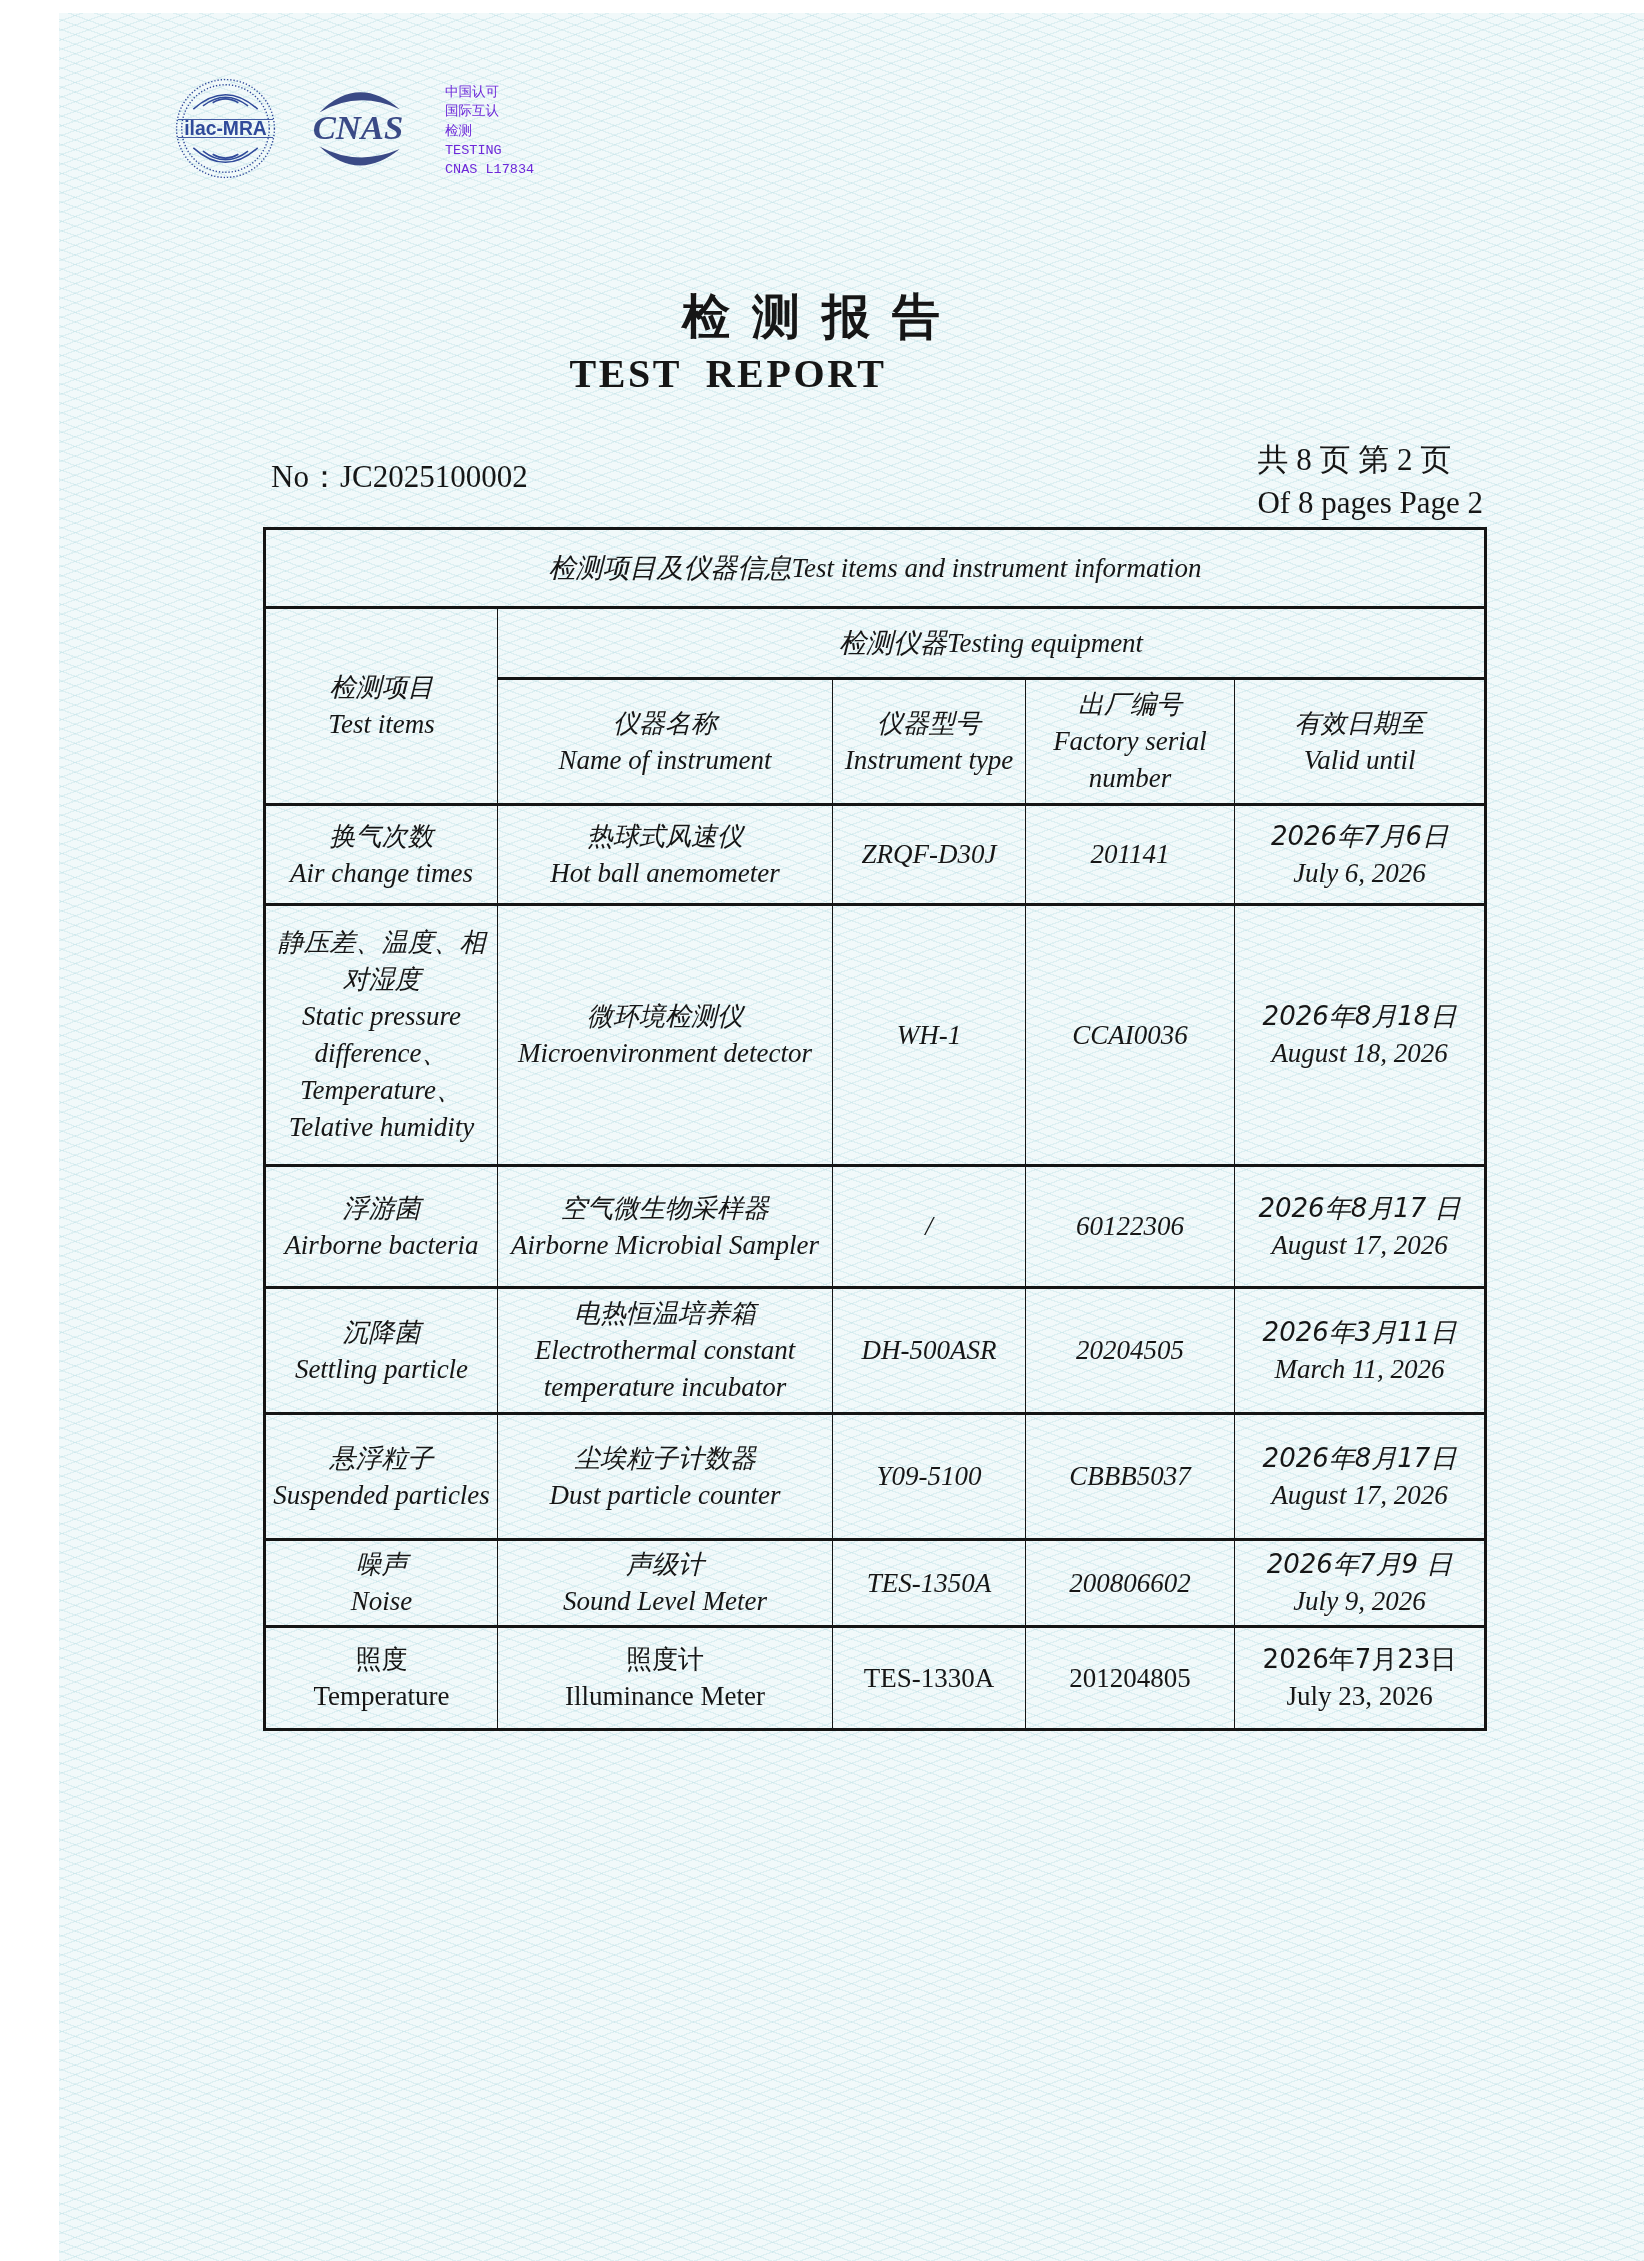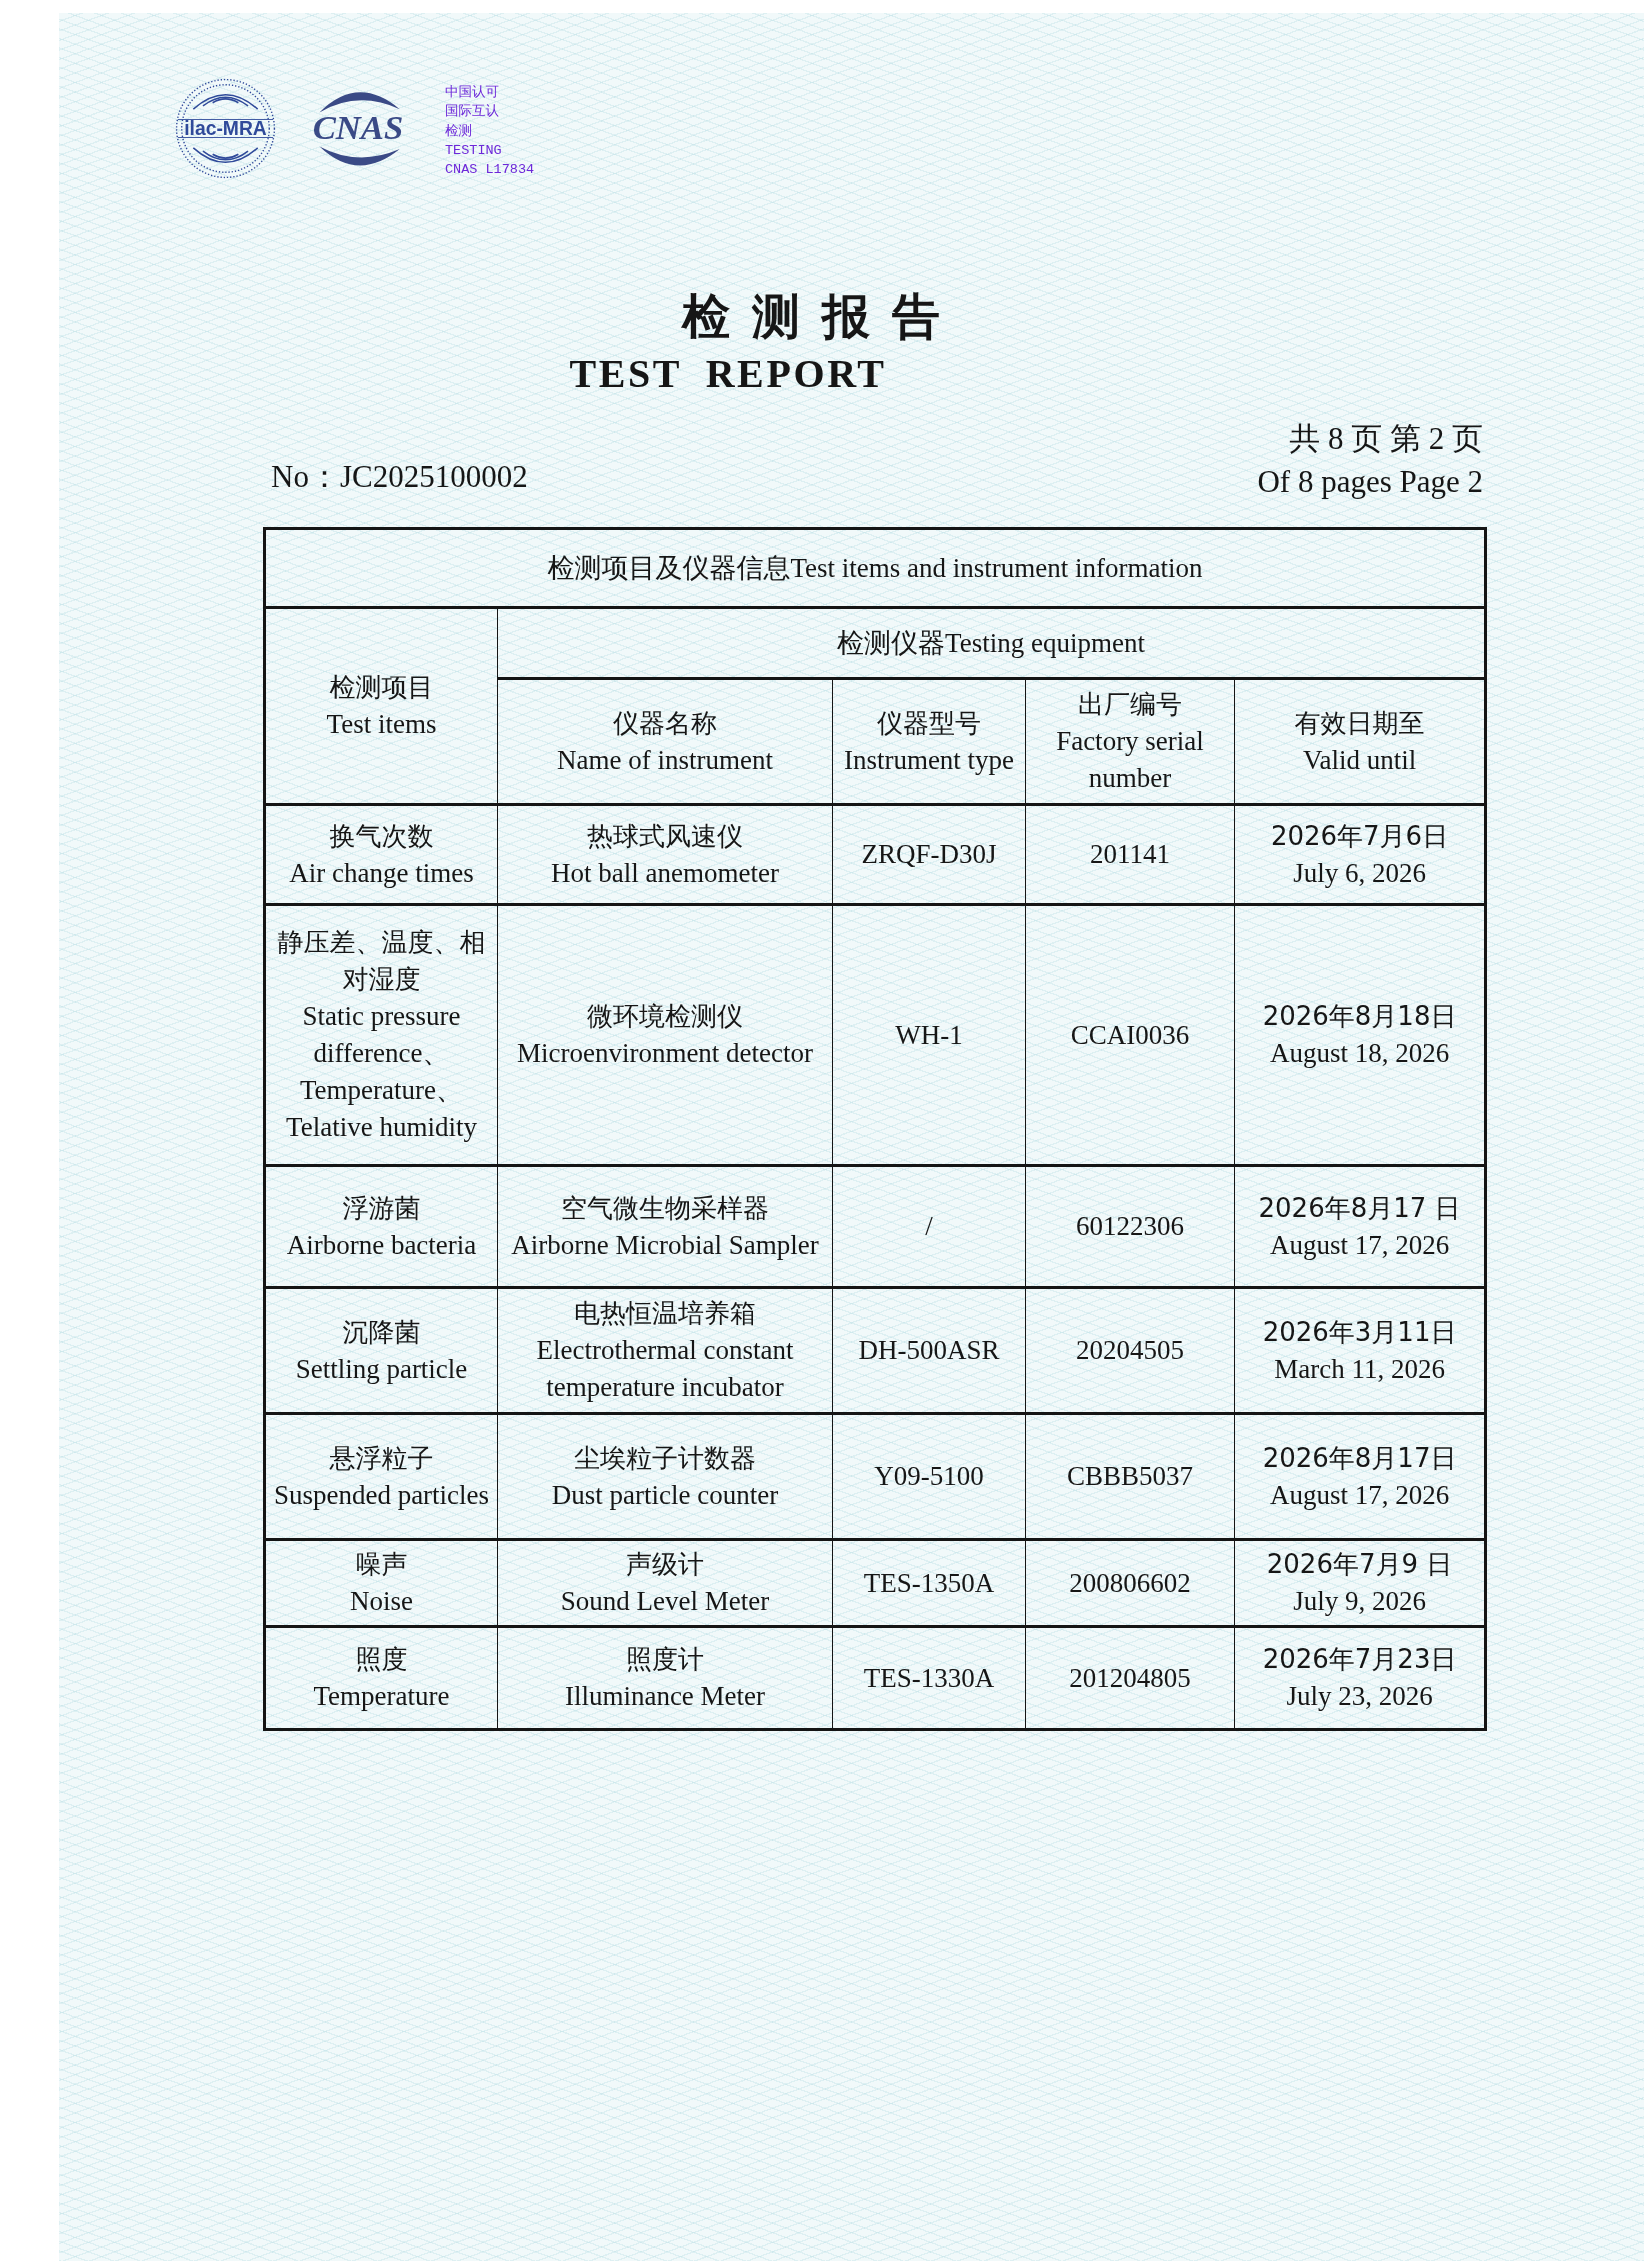--- a/index.html
+++ b/index.html
@@ -36,34 +36,34 @@
     font-size: 48px; letter-spacing: 22px; font-weight: bold; line-height: 58px;
   }
   .title-en {
     position: absolute; left: 0; width: 1456px; top: 351px; text-align: center;
     font-size: 40px; font-weight: bold; letter-spacing: 2.6px; line-height: 45px; word-spacing: 11.6px;
   }
   .report-no {
     position: absolute; left: 271px; top: 459px; font-size: 31px; line-height: 36px;
   }
   .pages {
-    position: absolute; right: 161px; top: 417px; text-align: right;
+    position: absolute; right: 161px; top: 438px; text-align: left;
     font-size: 31px; line-height: 43px;
   }
   
   table.instr {
     position: absolute; left: 263px; top: 527px; width: 1223px; height: 1200px;
     border-collapse: collapse; table-layout: fixed;
     border: 3.9px solid #151515;
   }
   table.instr td {
     border: 1.9px solid #151515; text-align: center; vertical-align: middle;
     font-size: 27px; line-height: 37px; padding: 0 5.2px;
   }
-  table.instr tr.thick > td { border-bottom: 3.2px solid #151515; }
+  table.instr tr.thick > td { border-bottom: 3.2px solid #151515; font-style: italic; }
   .cn { display: block; font-family: "DejaVu Sans", "Liberation Sans", sans-serif; font-size: 26px; line-height: 37px; }
   .en { display: block; }
 </style>
 </head>
 <body>
 
 <div class="paper"></div>
 
 <svg class="ilac" viewBox="0 0 160 160">
   <g fill="none" stroke="#2f4a9a" stroke-width="2.2" stroke-dasharray="2 3">

